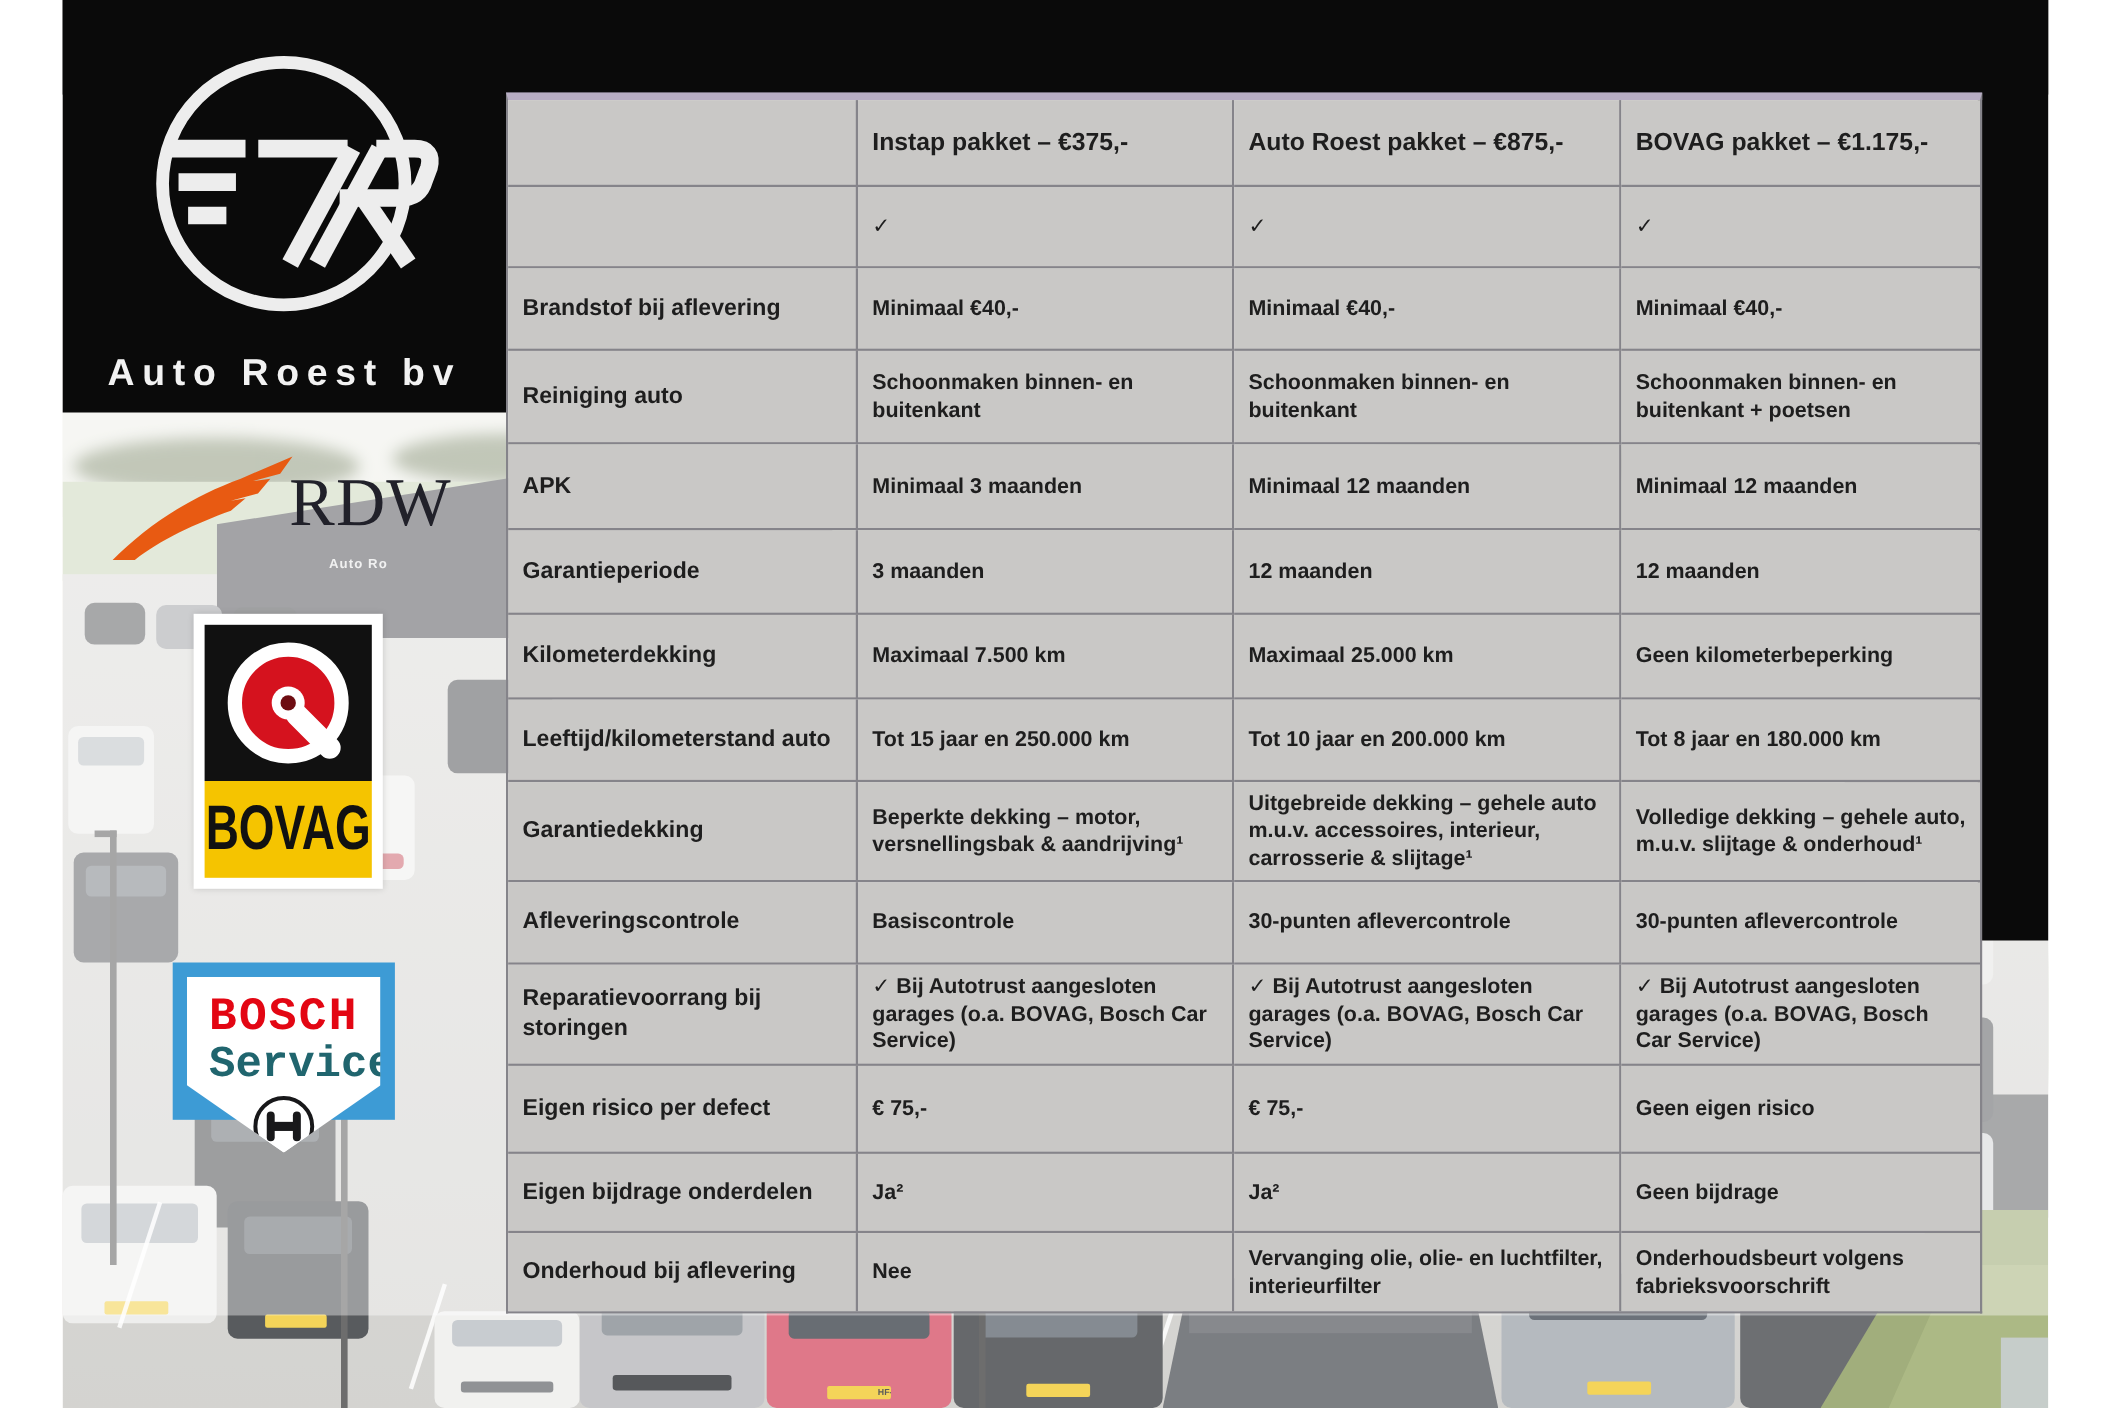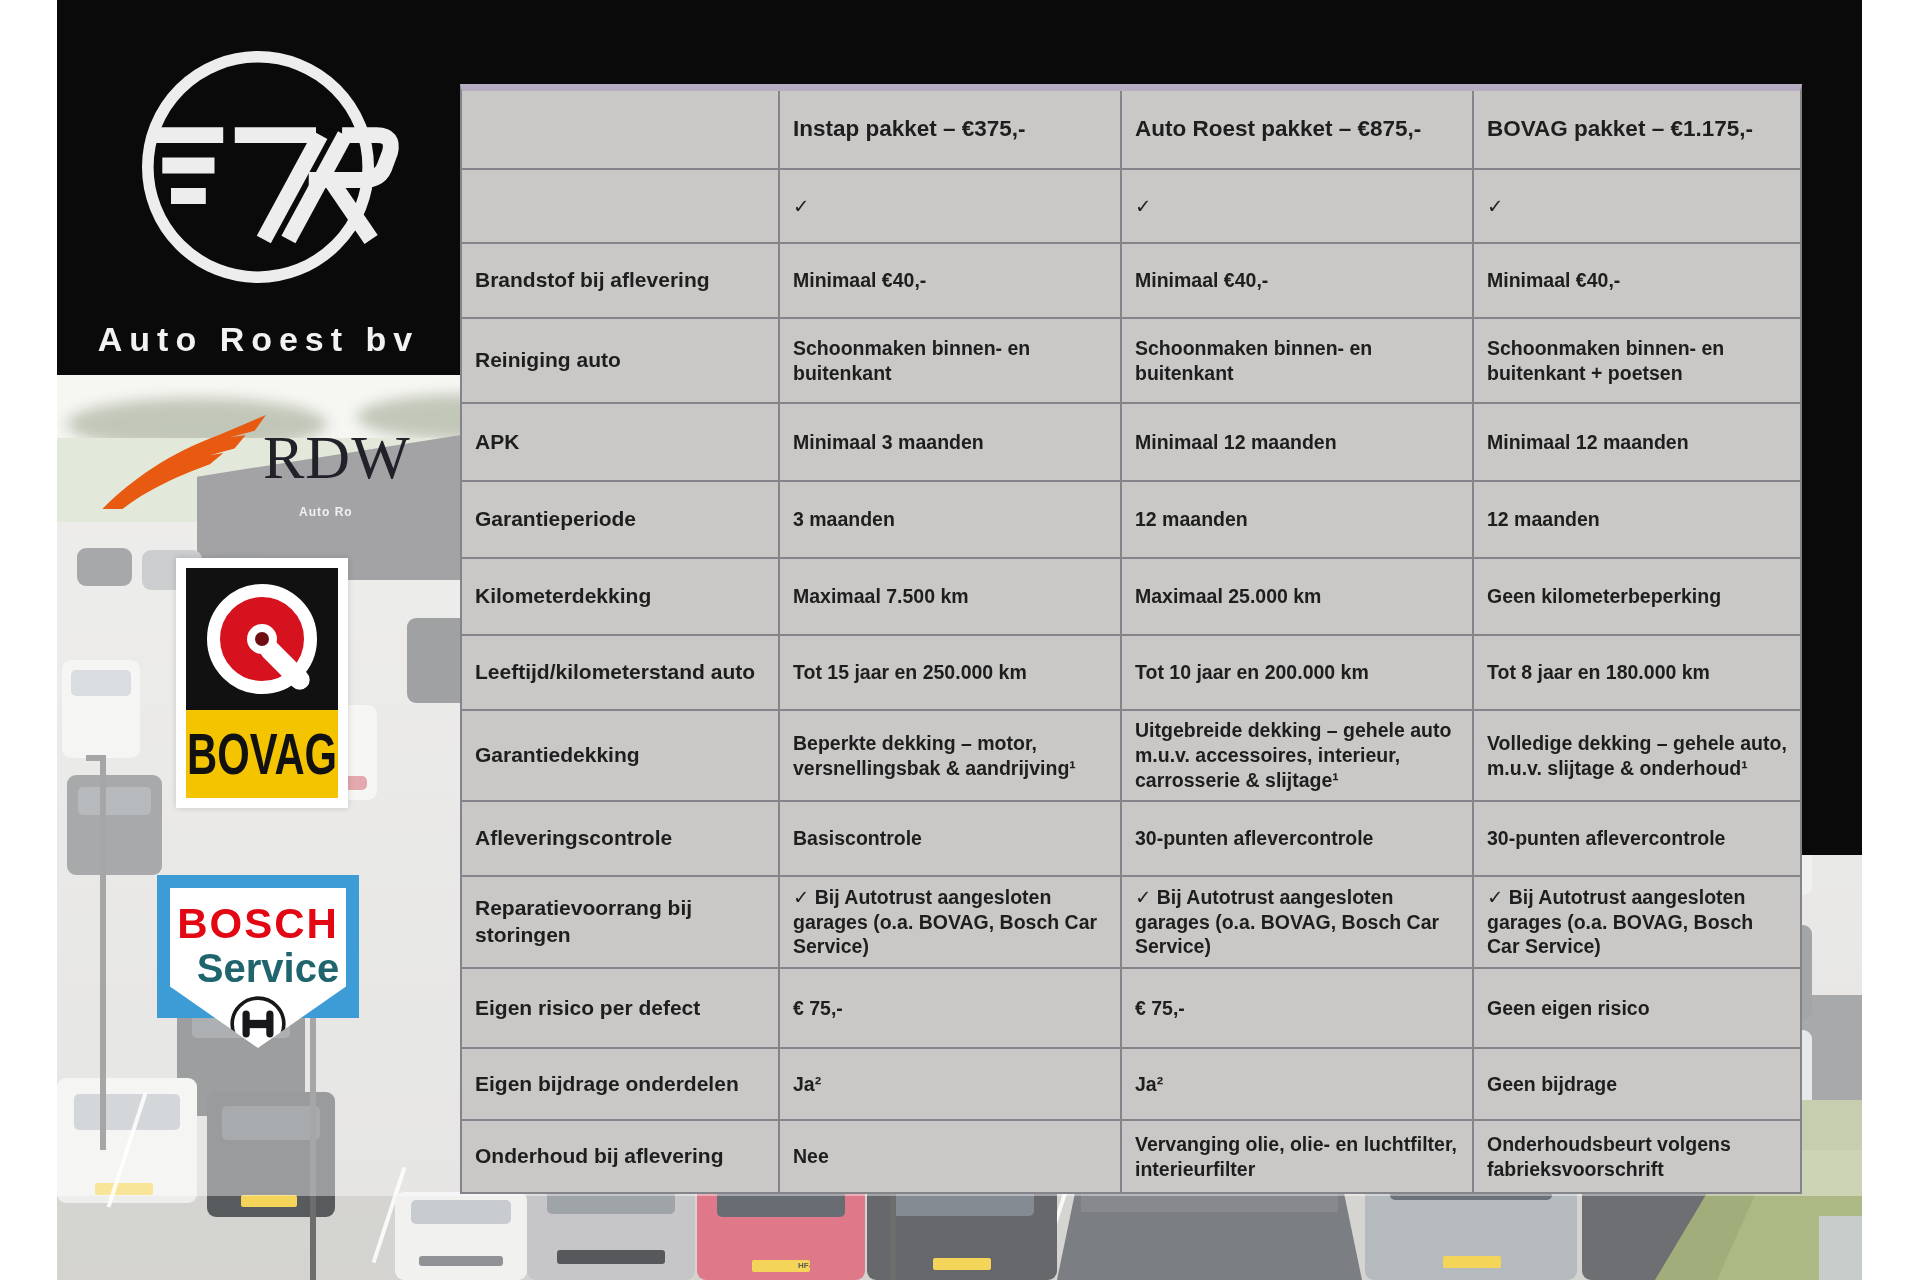--- a/index.html
+++ b/index.html
@@ -62,21 +62,21 @@
   #bovag-hub   { position:absolute; left:61px; top:56px; width:30px; height:30px; border-radius:50%;
                  background:#fff; }
   #bovag-hub i { position:absolute; left:8px; top:8px; width:14px; height:14px; border-radius:50%;
                  background:#6e0d12; display:block; }
   #bovag-band  { width:152px; height:88px; background:var(--bovag_yellow); display:flex;
                  align-items:center; justify-content:center; }
   #bovag-band span { font-size:44px; font-weight:bold; color:#111;
                  transform:scaleY(1.3) scaleX(0.95); letter-spacing:0; }
 
   
-  #bosch { left:157px; top:875px; width:202px; height:143px; background:var(--bosch_blue); z-index:4; }
+  #bosch { left:157px; top:875px; width:202px; height:143px; background:var(--bosch_blue); z-index:4;font-family:Liberation Mono, monospace; }
   #bosch-shield { position:absolute; left:13px; top:13px; width:176px; height:170px; background:#fff;
                   clip-path:polygon(0 0,100% 0,100% 58%,50% 94%,0 58%); text-align:center; }
   #bosch-l1 { margin-top:12px; color:var(--bosch_red); font-size:42px; font-weight:bold; letter-spacing:2px; }
   #bosch-l2 { margin-top:-2px; color:var(--bosch_service_teal); font-size:40px; font-weight:bold;padding-left:20px; }
 
   
   #table-wrap { left:460px; top:84px; width:1342px; z-index:5;
                 border:2px solid var(--table_border); border-top:7px solid var(--table_top_accent); }
   #table-grid { display:grid; width:1338px;
                 grid-template-columns:318px 342px 352px 326px;

